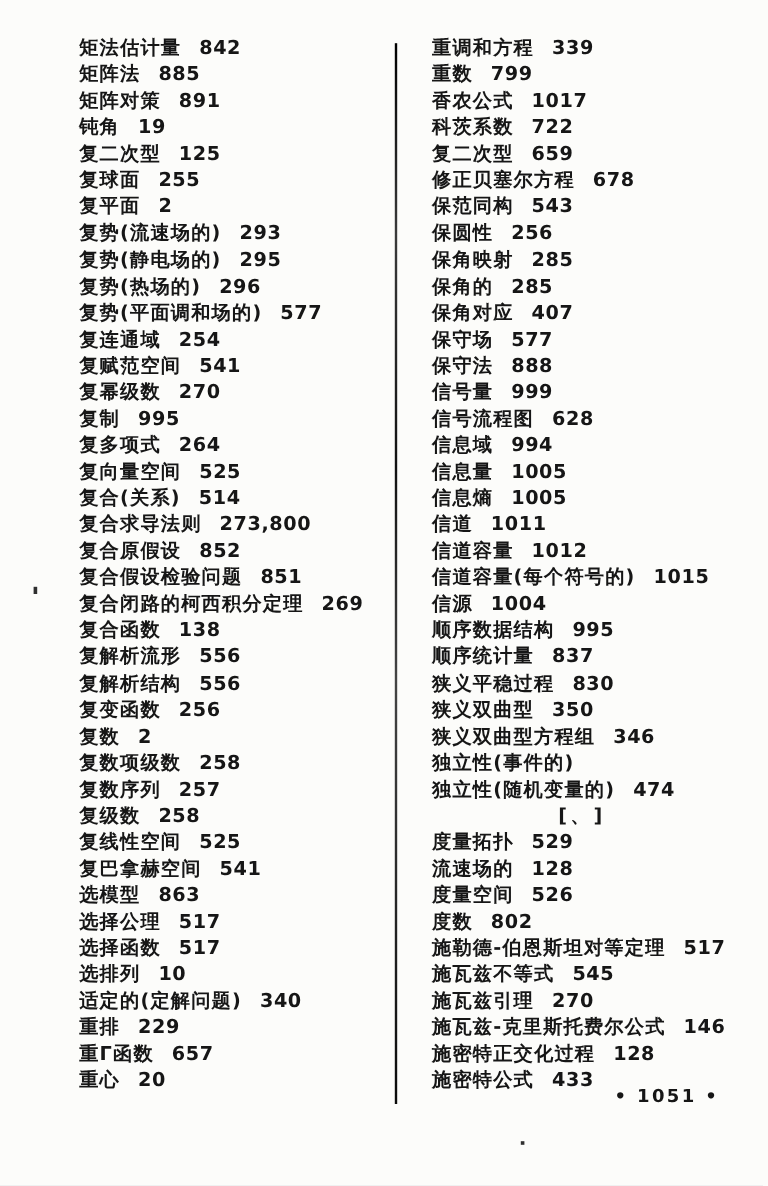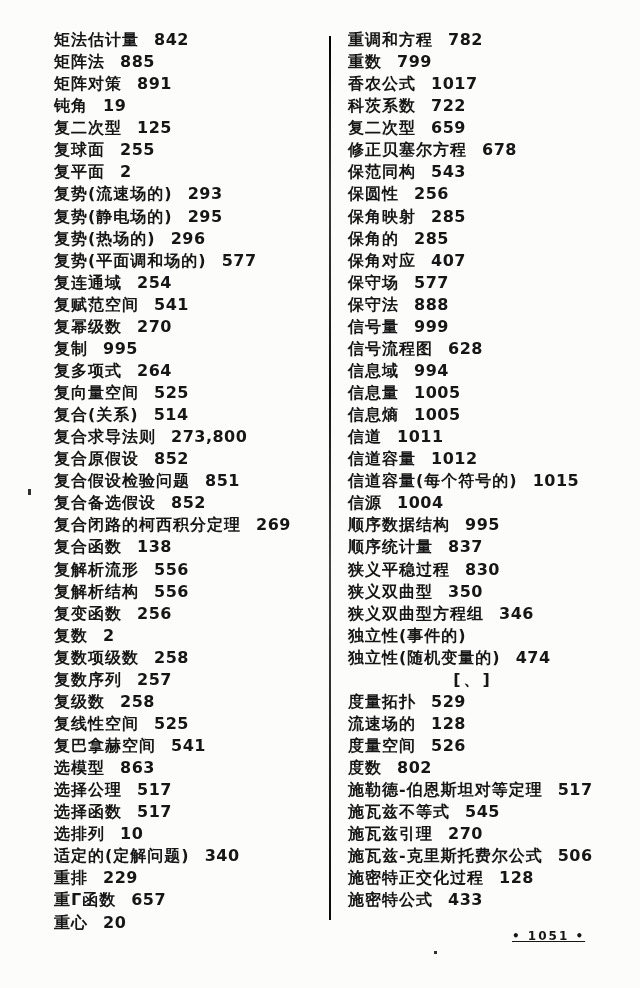--- a/index.html
+++ b/index.html
@@ -12,20 +12,21 @@
     width: 640px;
     height: 988px;
     background: #fcfcfa;
     overflow: hidden;
     font-family: "DejaVu Sans", "Liberation Sans", sans-serif;
     color: #161616;
   }
   .col {
     position: absolute;
     top: 29px;
+    margin-left: 12px;
   }
   .col-left  { left: 54px;  width: 272px; }
   .col-right { left: 348px; width: 270px; }
   .row {
     height: 22.07px;
     line-height: 22.07px;
     white-space: nowrap;
     font-weight: 700;
   }
   .term {
@@ -47,25 +48,24 @@
     position: absolute;
     left: 329px;
     top: 36px;
     width: 2px;
     height: 884px;
     background: linear-gradient(#000 0%, #3a3a3a 18%, #111 40%, #444 60%, #0a0a0a 100%);
   }
   .page-number {
     position: absolute;
     left: 512px;
-    top: 929px;
-    font-size: 12px;
+    top: 904px;
+    font-size: 15px;
     font-weight: 700;
     letter-spacing: 2px;
-    text-decoration: underline;
   }
   .speck {
     position: absolute;
     background: #2f2f2f;
   }
   .speck-1 { left: 28px;  top: 489px; width: 3px; height: 6px; }
   .speck-2 { left: 434px; top: 951px; width: 3px; height: 3px; }
 </style>
 </head>
 <body>
@@ -86,21 +86,20 @@
       <div class="row"><span class="term">复连通域</span><span class="num">254</span></div>
       <div class="row"><span class="term">复赋范空间</span><span class="num">541</span></div>
       <div class="row"><span class="term">复幂级数</span><span class="num">270</span></div>
       <div class="row"><span class="term">复制</span><span class="num">995</span></div>
       <div class="row"><span class="term">复多项式</span><span class="num">264</span></div>
       <div class="row"><span class="term">复向量空间</span><span class="num">525</span></div>
       <div class="row"><span class="term">复合(关系)</span><span class="num">514</span></div>
       <div class="row"><span class="term">复合求导法则</span><span class="num">273,800</span></div>
       <div class="row"><span class="term">复合原假设</span><span class="num">852</span></div>
       <div class="row"><span class="term">复合假设检验问题</span><span class="num">851</span></div>
-      <div class="row"><span class="term">复合备选假设</span><span class="num">852</span></div>
       <div class="row"><span class="term">复合闭路的柯西积分定理</span><span class="num">269</span></div>
       <div class="row"><span class="term">复合函数</span><span class="num">138</span></div>
       <div class="row"><span class="term">复解析流形</span><span class="num">556</span></div>
       <div class="row"><span class="term">复解析结构</span><span class="num">556</span></div>
       <div class="row"><span class="term">复变函数</span><span class="num">256</span></div>
       <div class="row"><span class="term">复数</span><span class="num">2</span></div>
       <div class="row"><span class="term">复数项级数</span><span class="num">258</span></div>
       <div class="row"><span class="term">复数序列</span><span class="num">257</span></div>
       <div class="row"><span class="term">复级数</span><span class="num">258</span></div>
       <div class="row"><span class="term">复线性空间</span><span class="num">525</span></div>
@@ -109,21 +108,21 @@
       <div class="row"><span class="term">选择公理</span><span class="num">517</span></div>
       <div class="row"><span class="term">选择函数</span><span class="num">517</span></div>
       <div class="row"><span class="term">选排列</span><span class="num">10</span></div>
       <div class="row"><span class="term">适定的(定解问题)</span><span class="num">340</span></div>
       <div class="row"><span class="term">重排</span><span class="num">229</span></div>
       <div class="row"><span class="term">重Γ函数</span><span class="num">657</span></div>
       <div class="row"><span class="term">重心</span><span class="num">20</span></div>
     </div>
   <div class="col-rule"></div>
   <div class="col col-right" id="col-1">
-      <div class="row"><span class="term">重调和方程</span><span class="num">782</span></div>
+      <div class="row"><span class="term">重调和方程</span><span class="num">339</span></div>
       <div class="row"><span class="term">重数</span><span class="num">799</span></div>
       <div class="row"><span class="term">香农公式</span><span class="num">1017</span></div>
       <div class="row"><span class="term">科茨系数</span><span class="num">722</span></div>
       <div class="row"><span class="term">复二次型</span><span class="num">659</span></div>
       <div class="row"><span class="term">修正贝塞尔方程</span><span class="num">678</span></div>
       <div class="row"><span class="term">保范同构</span><span class="num">543</span></div>
       <div class="row"><span class="term">保圆性</span><span class="num">256</span></div>
       <div class="row"><span class="term">保角映射</span><span class="num">285</span></div>
       <div class="row"><span class="term">保角的</span><span class="num">285</span></div>
       <div class="row"><span class="term">保角对应</span><span class="num">407</span></div>
@@ -146,20 +145,20 @@
       <div class="row"><span class="term">独立性(事件的)</span></div>
       <div class="row"><span class="term">独立性(随机变量的)</span><span class="num">474</span></div>
       <div class="row divider-row"><span class="term">[、]</span></div>
       <div class="row"><span class="term">度量拓扑</span><span class="num">529</span></div>
       <div class="row"><span class="term">流速场的</span><span class="num">128</span></div>
       <div class="row"><span class="term">度量空间</span><span class="num">526</span></div>
       <div class="row"><span class="term">度数</span><span class="num">802</span></div>
       <div class="row"><span class="term">施勒德-伯恩斯坦对等定理</span><span class="num">517</span></div>
       <div class="row"><span class="term">施瓦兹不等式</span><span class="num">545</span></div>
       <div class="row"><span class="term">施瓦兹引理</span><span class="num">270</span></div>
-      <div class="row"><span class="term">施瓦兹-克里斯托费尔公式</span><span class="num">506</span></div>
+      <div class="row"><span class="term">施瓦兹-克里斯托费尔公式</span><span class="num">146</span></div>
       <div class="row"><span class="term">施密特正交化过程</span><span class="num">128</span></div>
       <div class="row"><span class="term">施密特公式</span><span class="num">433</span></div>
     </div>
   <div class="page-number">• 1051 •</div>
   <div class="speck speck-1"></div>
   <div class="speck speck-2"></div>
 </div>
 
 </body></html>

